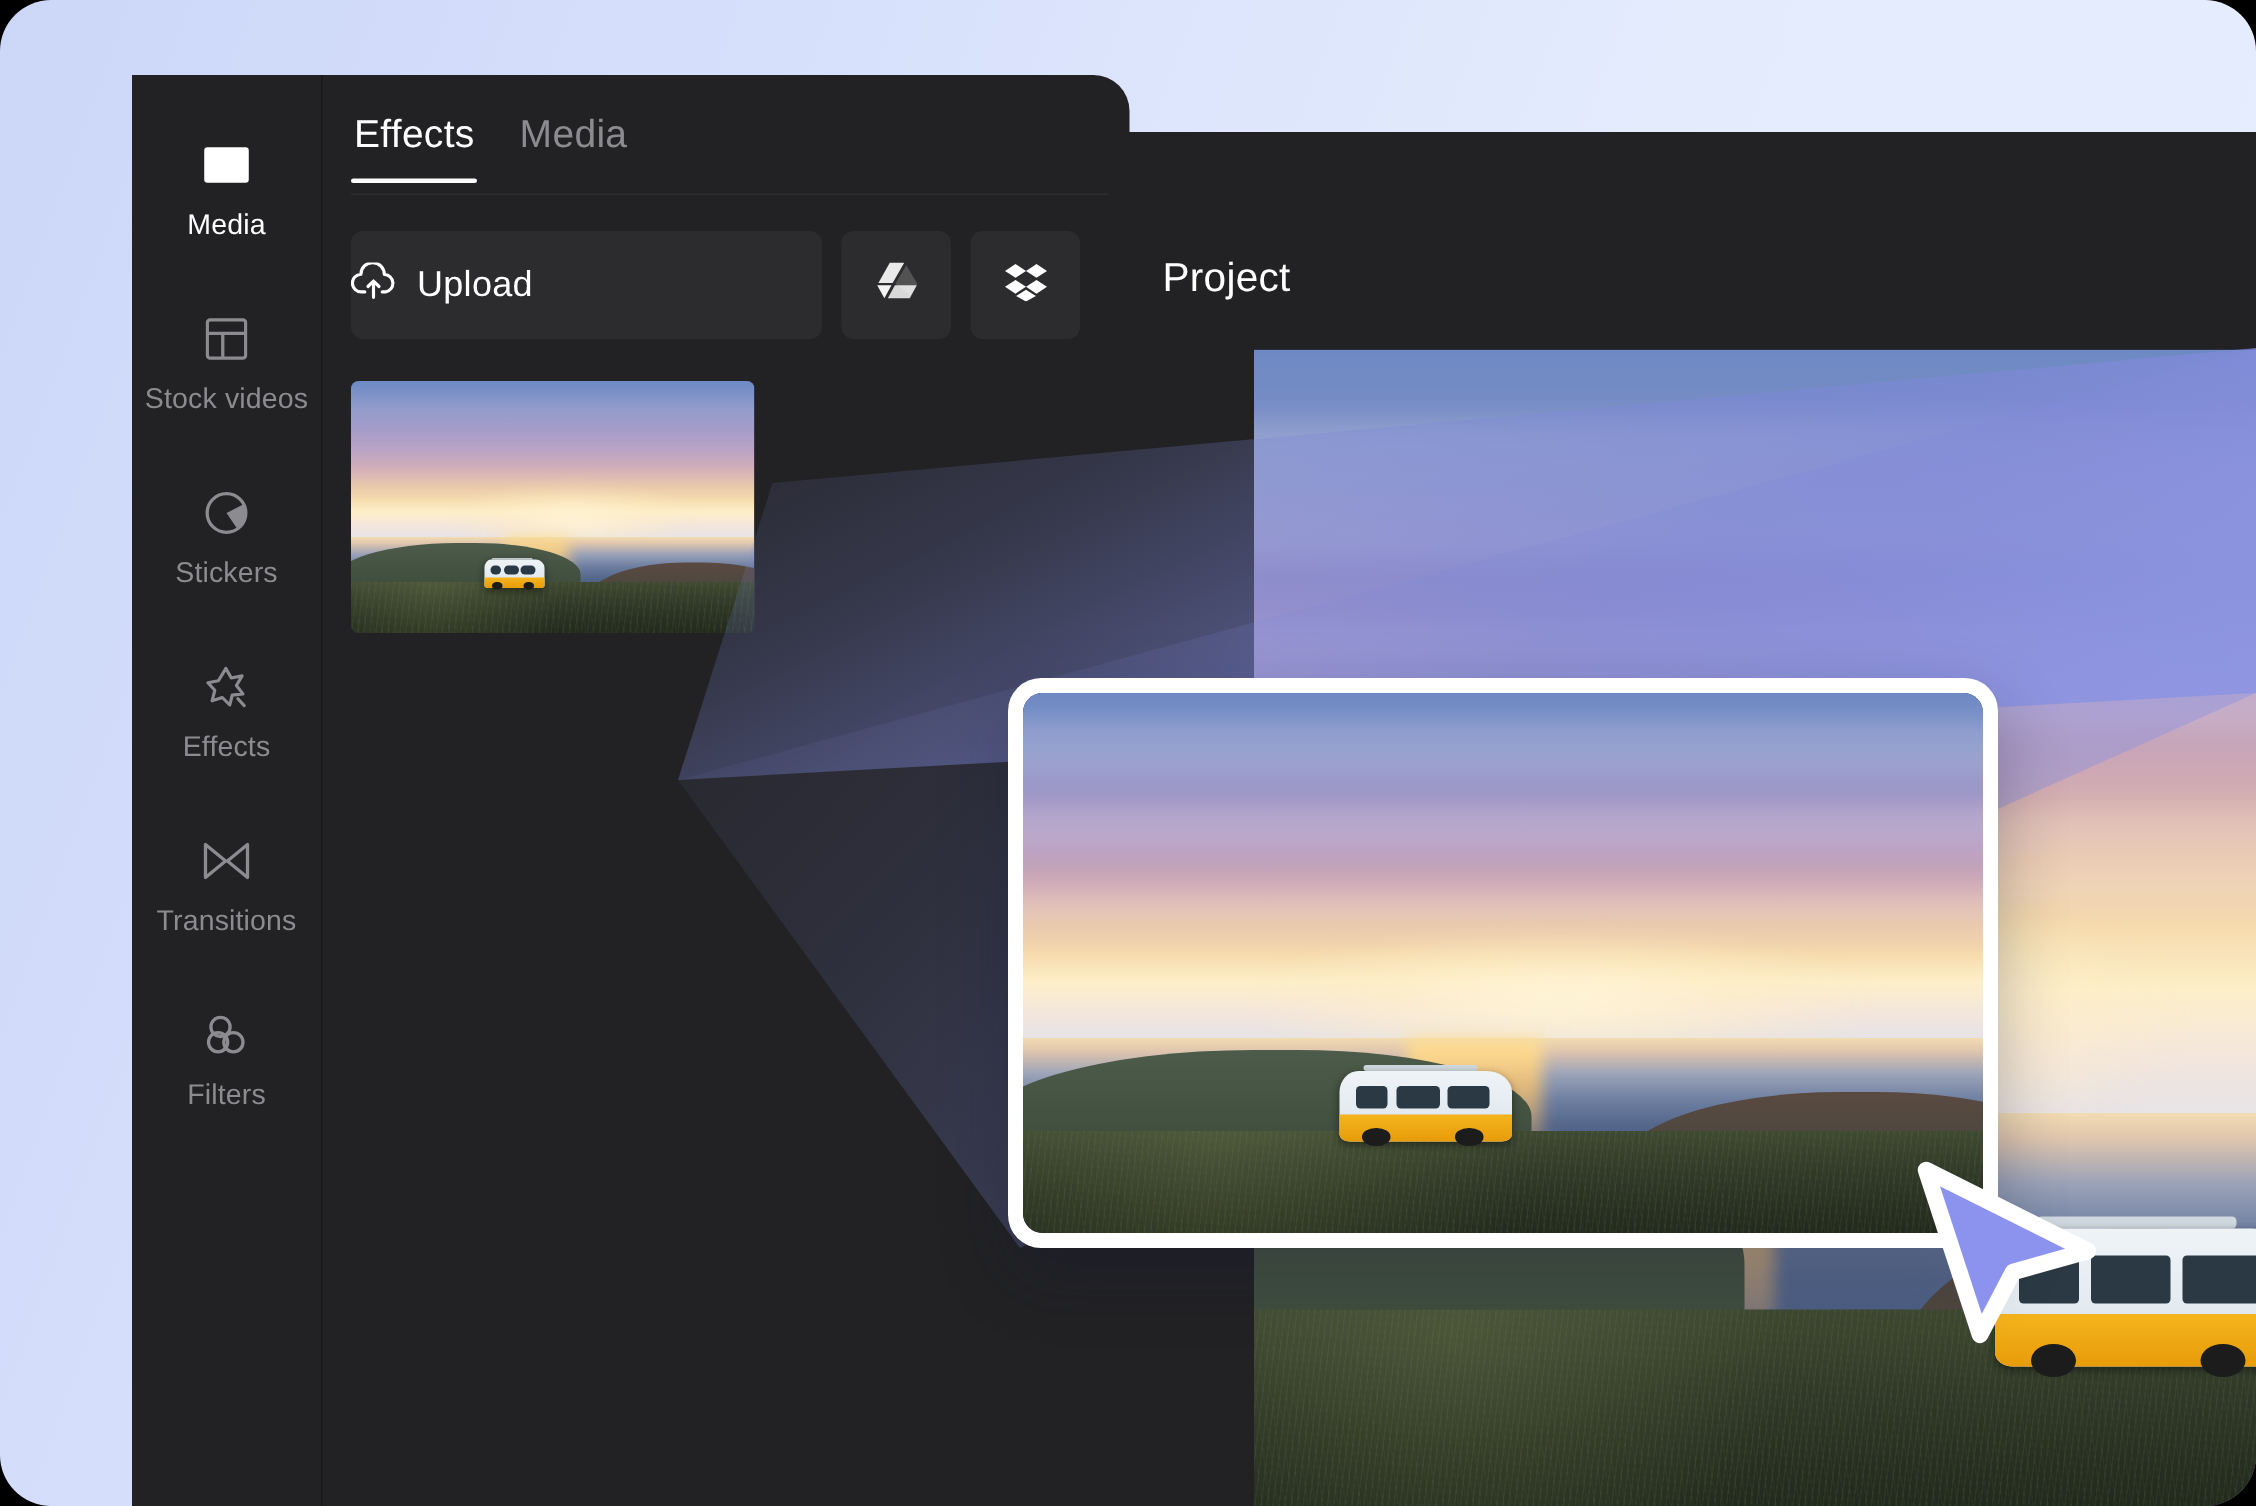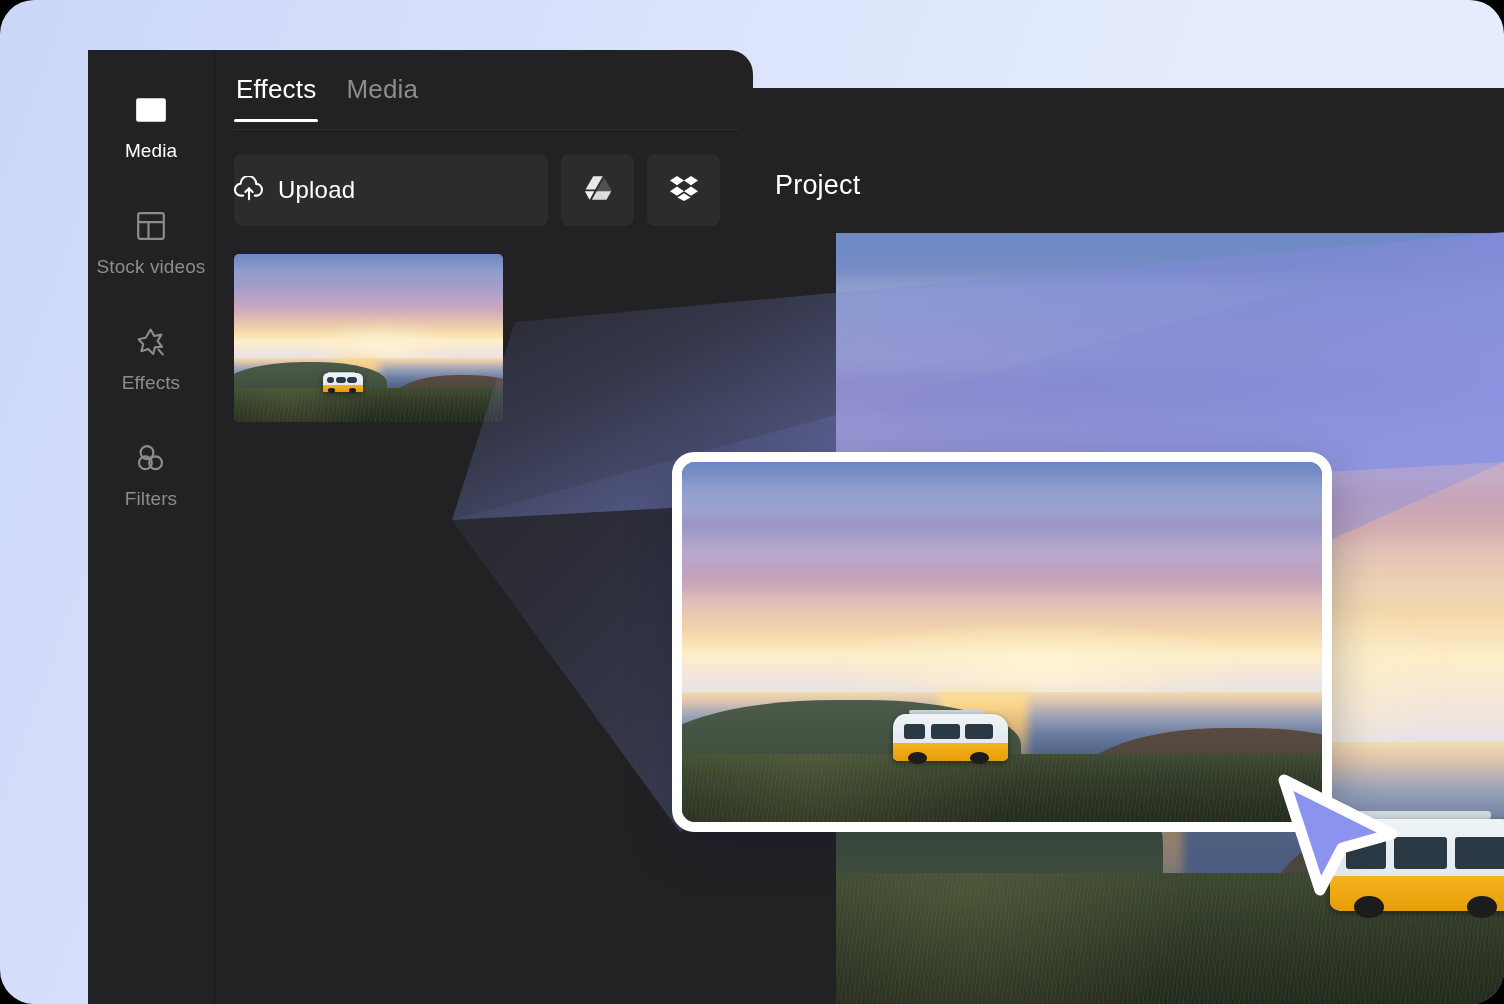--- a/index.html
+++ b/index.html
@@ -324,31 +324,49 @@
             <rect x="1.2" y="1.2" width="25.6" height="25.6" rx="2" stroke="#8c8c90" stroke-width="2.2"></rect>
             <path d="M1.2 10.2 H26.8" stroke="#8c8c90" stroke-width="2.2"></path>
             <path d="M11.5 10.2 V26.8" stroke="#8c8c90" stroke-width="2.2"></path>
           </svg>
         </span>
         <span class="nav-label">Stock videos</span>
       </div>
 
 
 
+      <div class="nav-item">
+        <span class="nav-ico">
+          <svg width="30" height="30" viewBox="0 0 30 30" fill="none">
+            <circle cx="15" cy="15" r="12.9" stroke="#8c8c90" stroke-width="2.2"></circle>
+            <path d="M15 15 L26.4 9.2 A12.9 12.9 0 0 1 22 25.4 Z" fill="#8c8c90"></path>
+          </svg>
+        </span>
+        <span class="nav-label">Stickers</span>
+      </div>
 
       <div class="nav-item">
         <span class="nav-ico">
           <svg width="30" height="30" viewBox="0 0 30 30" fill="none">
             <path d="M14.6 2.6 L18.2 9 L25.4 7.6 L21.6 14 L26 19.6 L18.8 20.4 L17.2 27 L12.2 22 L5.4 24.2 L7.2 17.2 L2.6 12.2 L9.6 10.8 Z" stroke="#8c8c90" stroke-width="2.1" stroke-linejoin="round"></path>
             <path d="M22.6 22.8 L26.8 27.4" stroke="#8c8c90" stroke-width="2.1" stroke-linecap="round"></path>
           </svg>
         </span>
         <span class="nav-label">Effects</span>
       </div>
 
+      <div class="nav-item">
+        <span class="nav-ico">
+          <svg width="32" height="26" viewBox="0 0 32 26" fill="none">
+            <path d="M2 2 L15.4 13 L2 24 Z" stroke="#8c8c90" stroke-width="2.2" stroke-linejoin="round"></path>
+            <path d="M30 2 L16.6 13 L30 24 Z" stroke="#8c8c90" stroke-width="2.2" stroke-linejoin="round"></path>
+          </svg>
+        </span>
+        <span class="nav-label">Transitions</span>
+      </div>
 
       <div class="nav-item">
         <span class="nav-ico">
           <svg width="30" height="28" viewBox="0 0 30 28" fill="none">
             <circle cx="11" cy="8.6" r="6.4" stroke="#8c8c90" stroke-width="2.2"></circle>
             <circle cx="9.4" cy="18.8" r="6.4" stroke="#8c8c90" stroke-width="2.2"></circle>
             <circle cx="19.6" cy="18.8" r="6.4" stroke="#8c8c90" stroke-width="2.2"></circle>
           </svg>
         </span>
         <span class="nav-label">Filters</span>

